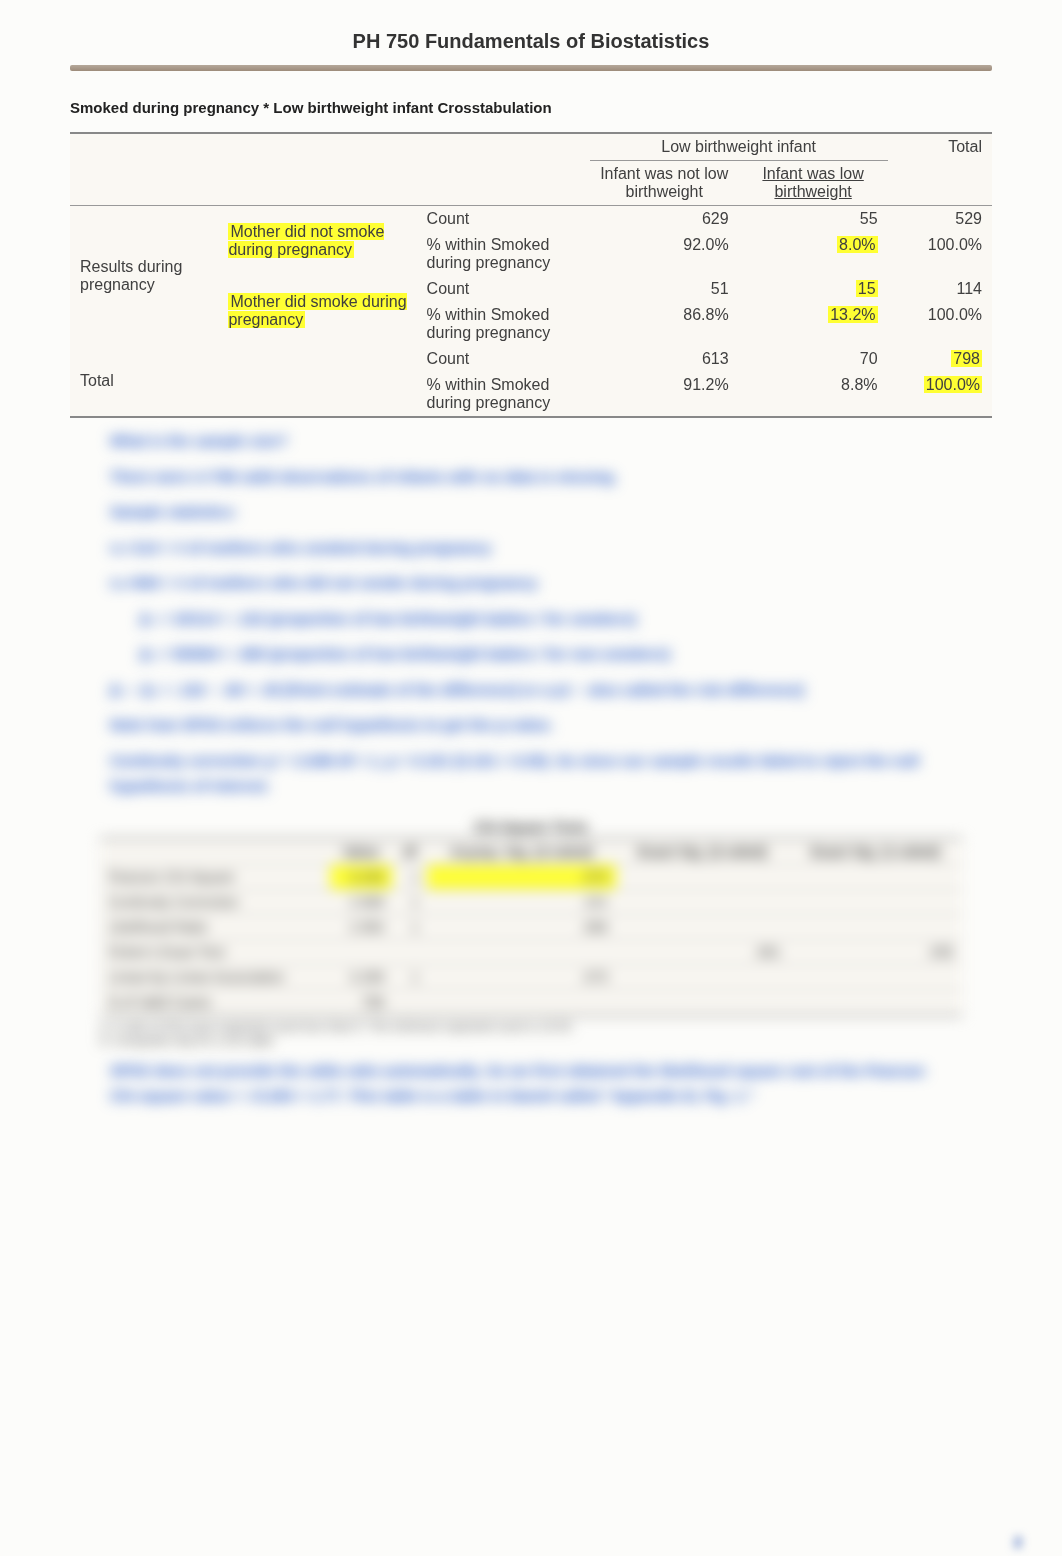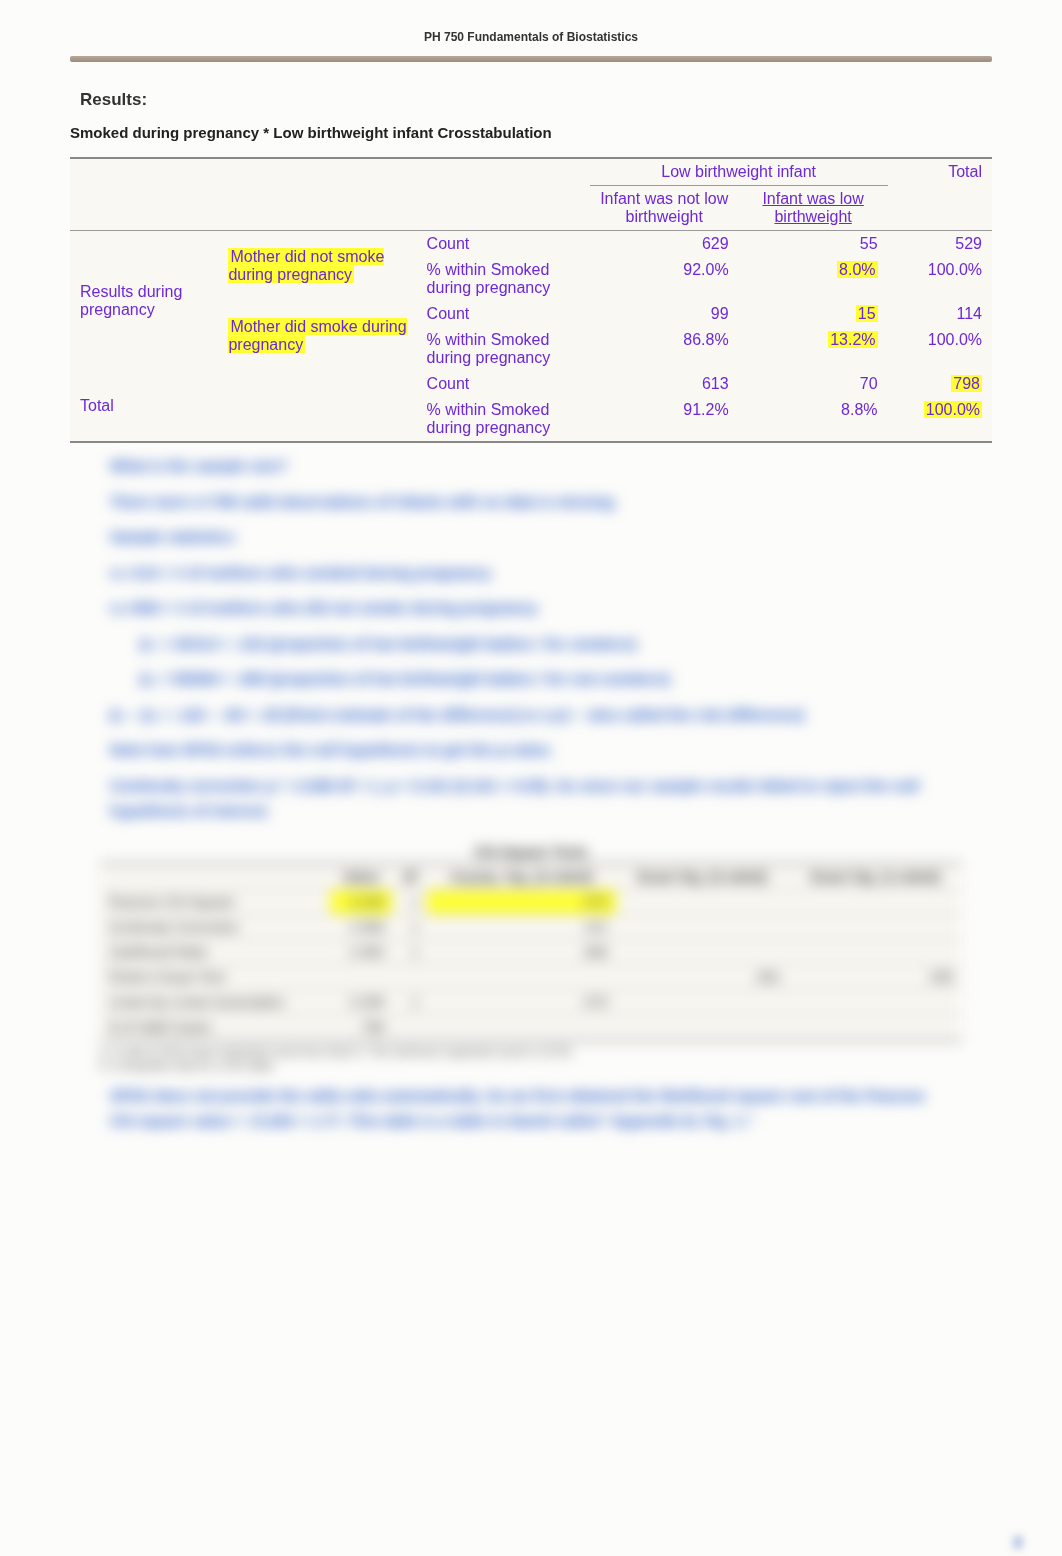--- a/index.html
+++ b/index.html
@@ -12,21 +12,21 @@
     color: #333;
   }
   .page {
     padding: 30px 70px 40px 70px;
     position: relative;
     min-height: 1500px;
   }
   .header-title {
     text-align: center;
     font-weight: bold;
-    font-size: 12px;
+    font-size: 20px;
     color: #333;
     margin-bottom: 12px;
   }
   .header-bar {
     height: 6px;
     background: linear-gradient(to bottom, #b5a89a, #9d8b7a);
     border-radius: 2px;
     margin-bottom: 28px;
   }
   .results-label {
@@ -41,21 +41,21 @@
     font-weight: bold;
     font-size: 15px;
     color: #222;
     margin-bottom: 16px;
   }
   table.crosstab {
     border-collapse: collapse;
     width: 100%;
     background: #faf8f3;
     font-size: 16px;
-    color: #6d28d9;
+    color: #404040;
   }
   table.crosstab td, table.crosstab th {
     padding: 4px 10px;
     vertical-align: top;
   }
   .ct-top-border { border-top: 2px solid #888; }
   .ct-bottom-border { border-bottom: 2px solid #888; }
   .ct-thin-top { border-top: 1px solid #999; }
   .ct-left { text-align: left; }
   .ct-right { text-align: right; }
@@ -111,21 +111,20 @@
   }
 </style>
 </head>
 <body>
 
 <div class="page">
 
   <div class="header-title">PH 750 Fundamentals of Biostatistics</div>
   <div class="header-bar"></div>
 
-  <div class="results-label">Results:</div>
 
   <div class="crosstab-title">Smoked during pregnancy * Low birthweight infant Crosstabulation</div>
 
   <table class="crosstab">
     <tbody>
         <tr class="ct-top-border">
       <td colspan="3"></td>
       <td colspan="2" class="ct-center" style="border-bottom:1px solid #999;">Low birthweight infant</td>
       <td class="ct-right">Total</td>
     </tr>
@@ -151,21 +150,21 @@
       <td class="ct-right">92.0%</td>
       <td class="ct-right"><span class="highlighted-span">8.0%</span></td>
       <td class="ct-right">100.0%</td>
     </tr>
 
     <tr>
       <td rowspan="2" style="vertical-align:middle;" class="ct-left">
         <span class="highlighted-span">Mother did smoke during pregnancy</span>
       </td>
       <td class="ct-left">Count</td>
-      <td class="ct-right">99</td>
+      <td class="ct-right">51</td>
       <td class="ct-right"><span class="highlighted-span">15</span></td>
       <td class="ct-right">114</td>
     </tr>
     <tr>
       <td class="ct-left">% within Smoked during pregnancy</td>
       <td class="ct-right">86.8%</td>
       <td class="ct-right"><span class="highlighted-span">13.2%</span></td>
       <td class="ct-right">100.0%</td>
     </tr>
 

